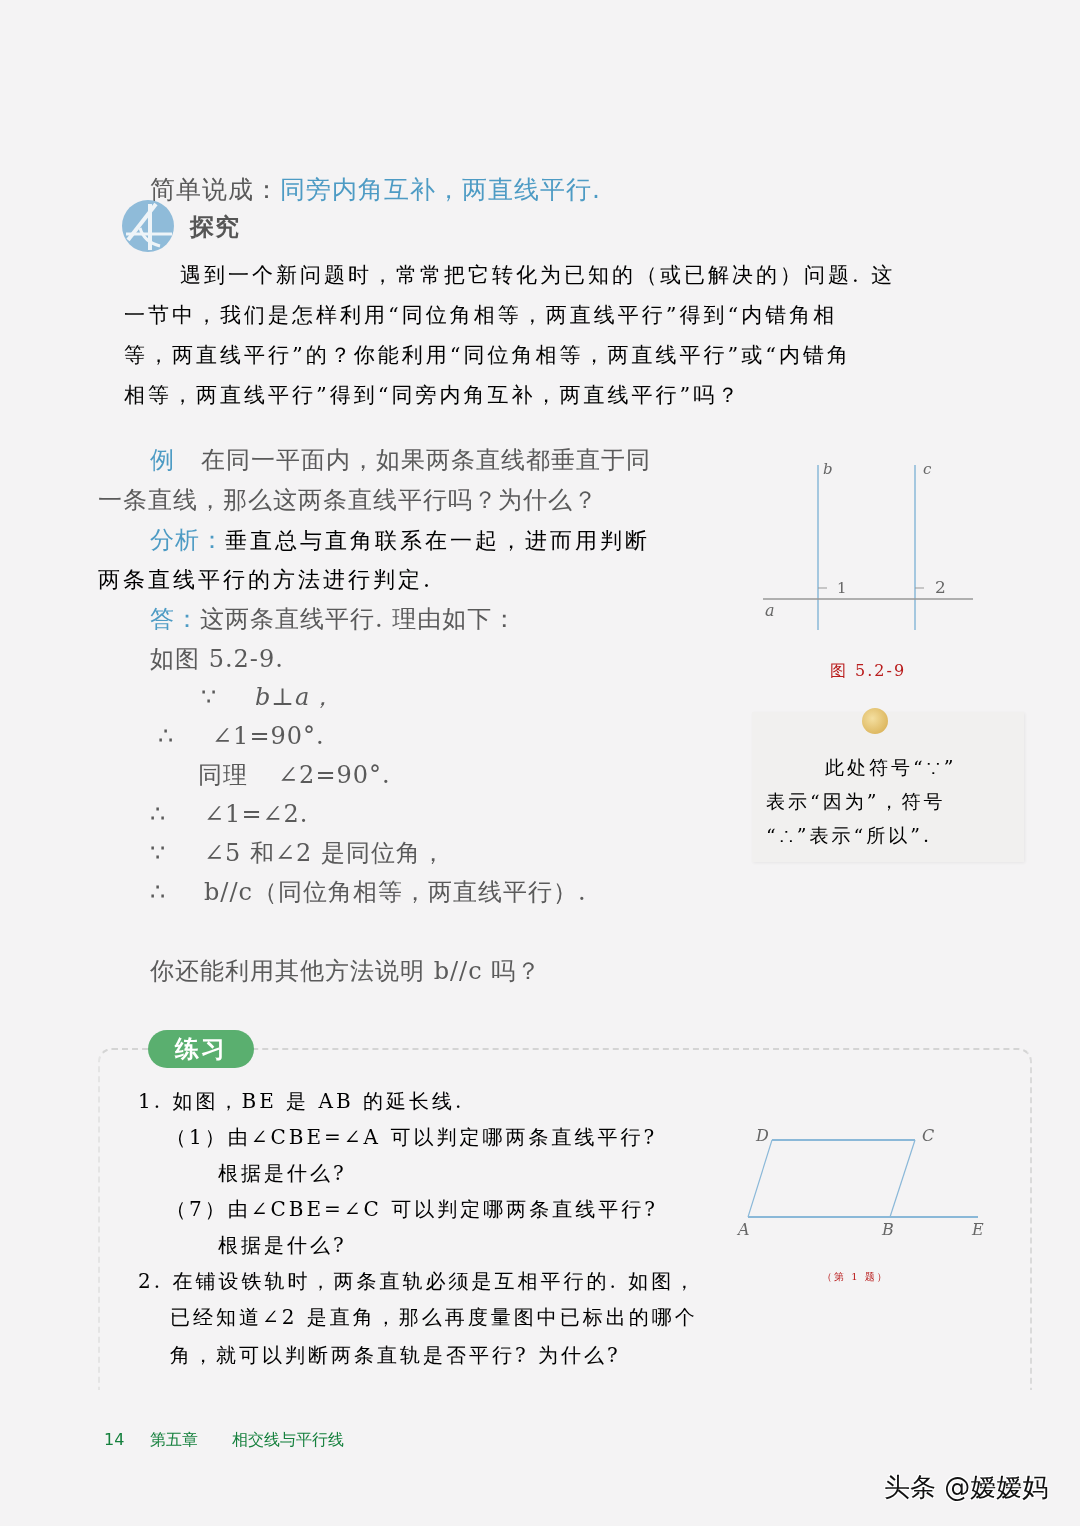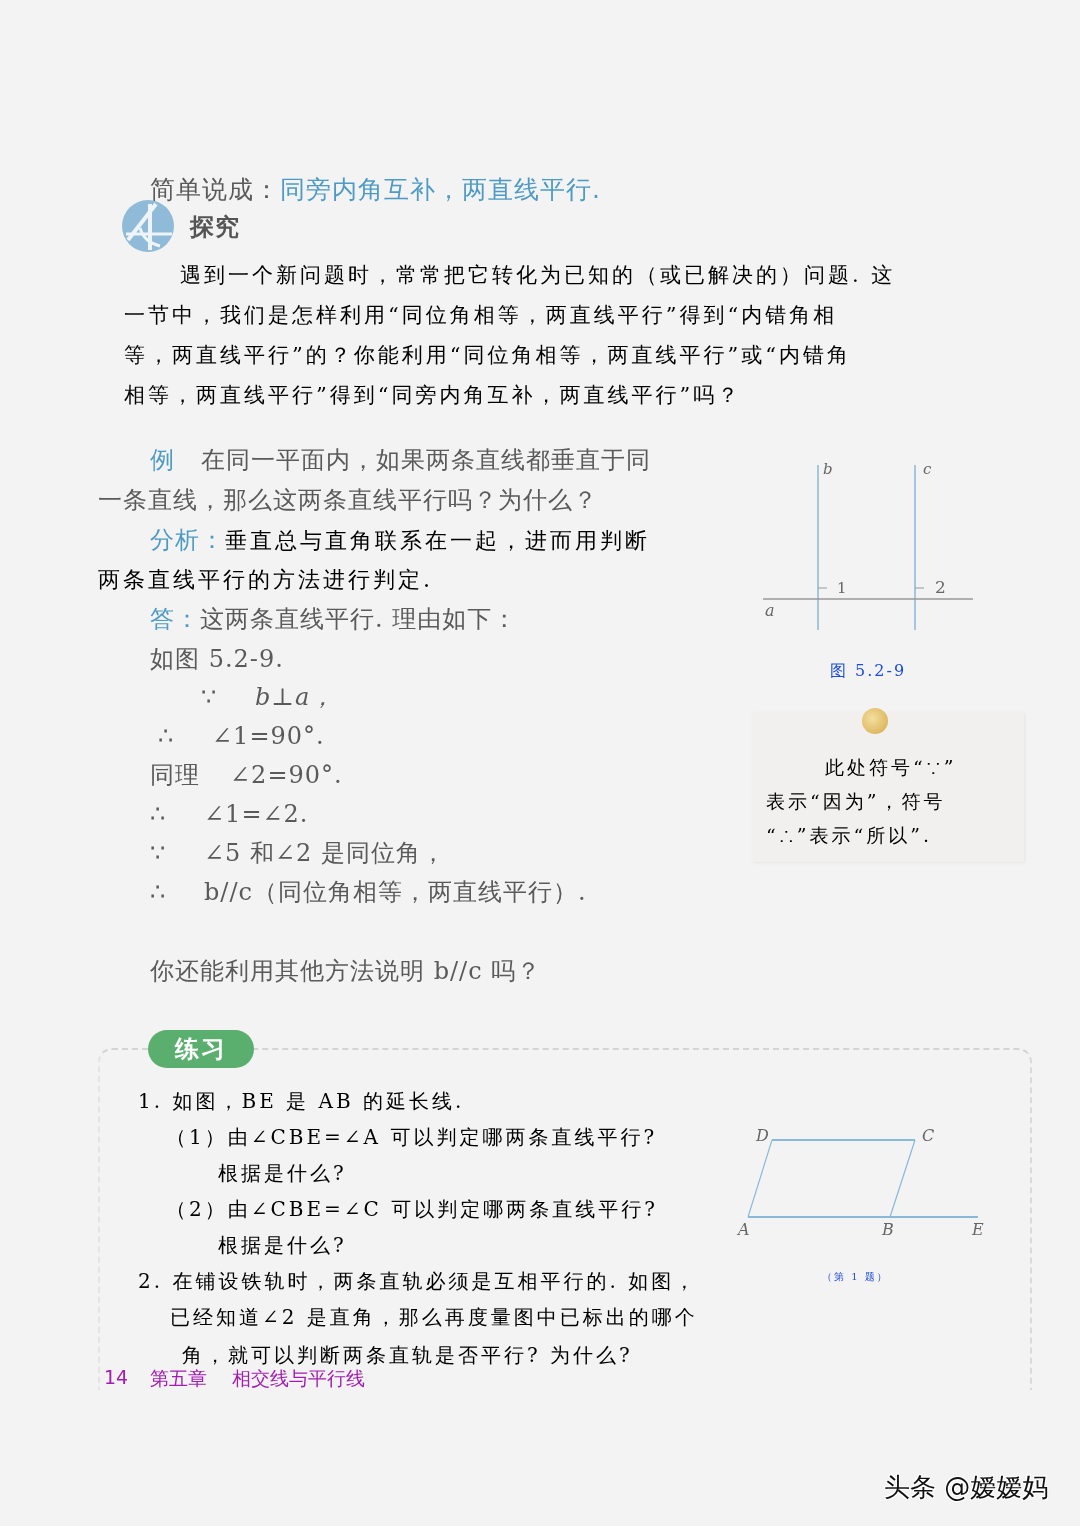--- a/index.html
+++ b/index.html
@@ -8,21 +8,21 @@
     background: #f4f3f4;
     font-family: "DejaVu Serif", "Liberation Serif", serif;
     color: #5a5a5a;
   }
   .abs { position: absolute; }
   .line { position: absolute; white-space: nowrap; font-size: 24px; line-height: 30px; letter-spacing: 1px; }
   .blue { color: #4d9bc4; }
   .sans { font-family: "DejaVu Sans", "Liberation Sans", sans-serif; }
   .italic { font-style: italic; }
   .small { font-size: 21px; letter-spacing: 3px; color: #000000; }
-  .tiny { font-size: 14px; color: #1d4ed8; }
+  .tiny { font-size: 14px; color: #b91c1c; }
   .note-box {
     position: absolute; left: 752px; top: 712px; width: 272px; height: 150px;
     background: #f1f0ef; box-shadow: 1px 1px 3px rgba(0,0,0,0.06);
   }
   .pin {
     position: absolute; left: 862px; top: 708px; width: 26px; height: 26px; border-radius: 50%;
     background: radial-gradient(circle at 40% 40%, #f4dfa0, #d5a948);
   }
   .practice-badge {
     position: absolute; left: 148px; top: 1030px; width: 106px; height: 38px;
@@ -33,21 +33,21 @@
   .practice-frame {
     position: absolute; left: 98px; top: 1048px; width: 930px; height: 340px;
     border-top: 2px dashed #d4d4d4; border-right: 2px dashed #dadada; border-left: 2px dashed #e4e4e4;
     border-radius: 14px 14px 0 0;
   }
   .watermark {
     position: absolute; left: 884px; top: 1470px; font-size: 26px; color: #111;
     font-family: "DejaVu Sans", sans-serif;
     text-shadow: 1px 1px 0 #fff, -1px -1px 0 #fff, 1px -1px 0 #fff, -1px 1px 0 #fff;
   }
-  .footer { position: absolute; top: 1366px; font-size: 19px; color: #a21caf; }
+  .footer { position: absolute; top: 1430px; font-size: 16px; color: #15803d; }
 </style>
 </head>
 <body>
 
 <div class="line" style="left:150px; top:130px; font-size:25px;margin-top:45px;">
   <span>简单说成：</span><span class="blue sans">同旁内角互补，两直线平行.</span>
 </div>
 
 <div class="abs" style="left:120px; top:198px; width:56px; height:56px;">
   <svg width="56" height="56" viewBox="0 0 56 56">
@@ -74,21 +74,21 @@
 </div>
 <div class="line small" style="left:98px; top:565px; font-size:22px;">两条直线平行的方法进行判定.</div>
 <div class="line" style="left:150px; top:604px;">
   <span class="blue sans">答：</span><span>这两条直线平行. 理由如下：</span>
 </div>
 <div class="line" style="left:150px; top:644px;">如图 5.2-9.</div>
 
 <div class="abs" style="left:150px; top:682px;">
   <div class="line" style="left:13px; top:0;margin-left:38px;"><span style="display:inline-block;width:54px;">∵</span><span class="italic">b⊥a，</span></div>
   <div class="line" style="left:8px; top:39px;"><span style="display:inline-block;width:54px;">∴</span><span>∠1=90°.</span></div>
-  <div class="line" style="left:0; top:78px;"><span style="display:inline-block;width:80px;">同理</span><span>∠2=90°.</span></div>
+  <div class="line" style="left:0; top:78px;"><span style="display:inline-block;width:80px;margin-left:48px;">同理</span><span>∠2=90°.</span></div>
   <div class="line" style="left:0; top:117px;"><span style="display:inline-block;width:54px;">∴</span><span>∠1=∠2.</span></div>
   <div class="line" style="left:0; top:156px;"><span style="display:inline-block;width:54px;">∵</span><span>∠5 和∠2 是同位角，</span></div>
   <div class="line" style="left:0; top:195px;"><span style="display:inline-block;width:54px;">∴</span><span>b//c（同位角相等，两直线平行）.</span></div>
 </div>
 
 <div class="line" style="left:150px; top:956px;">你还能利用其他方法说明 b//c 吗？</div>
 
 <div class="abs" style="left:755px; top:455px; width:230px; height:190px;">
   <svg width="230" height="190" viewBox="0 0 230 190">
     <line x1="63" y1="10" x2="63" y2="175" stroke="#8ab8d8" stroke-width="1.5"></line>
@@ -110,25 +110,25 @@
 <div class="line small" style="left:825px; top:752px; font-size:19px;">此处符号“∵”</div>
 <div class="line small" style="left:766px; top:786px; font-size:19px;">表示“因为”，符号</div>
 <div class="line small" style="left:766px; top:820px; font-size:19px;">“∴”表示“所以”.</div>
 
 <div class="practice-frame"></div>
 <div class="practice-badge">练习</div>
 
 <div class="line small" style="left:138px; top:1086px; font-size:20px;">1. 如图，BE 是 AB 的延长线.</div>
 <div class="line small" style="left:166px; top:1122px; font-size:20px;">（1）由∠CBE=∠A 可以判定哪两条直线平行?</div>
 <div class="line small" style="left:218px; top:1158px; font-size:20px;">根据是什么?</div>
-<div class="line small" style="left:166px; top:1194px; font-size:20px;">（2）由∠CBE=∠C 可以判定哪两条直线平行?</div>
+<div class="line small" style="left:166px; top:1194px; font-size:20px;">（7）由∠CBE=∠C 可以判定哪两条直线平行?</div>
 <div class="line small" style="left:218px; top:1230px; font-size:20px;">根据是什么?</div>
 <div class="line small" style="left:138px; top:1266px; font-size:20px;">2. 在铺设铁轨时，两条直轨必须是互相平行的. 如图，</div>
 <div class="line small" style="left:170px; top:1302px; font-size:20px;">已经知道∠2 是直角，那么再度量图中已标出的哪个</div>
-<div class="line small" style="left:170px; top:1340px; font-size:20px;margin-left:12px;">角，就可以判断两条直轨是否平行? 为什么?</div>
+<div class="line small" style="left:170px; top:1340px; font-size:20px;">角，就可以判断两条直轨是否平行? 为什么?</div>
 
 <div class="abs" style="left:730px; top:1120px; width:270px; height:130px;">
   <svg width="270" height="130" viewBox="0 0 270 130">
     <line x1="42" y1="20" x2="185" y2="20" stroke="#8ab8d8" stroke-width="2"></line>
     <line x1="18" y1="97" x2="248" y2="97" stroke="#8ab8d8" stroke-width="2"></line>
     <line x1="42" y1="20" x2="18" y2="97" stroke="#8ab8d8" stroke-width="1.2"></line>
     <line x1="185" y1="20" x2="160" y2="97" stroke="#8ab8d8" stroke-width="1.2"></line>
   </svg>
   <span class="abs italic" style="left:26px; top:6px; font-size:16px; color:#666;">D</span>
   <span class="abs italic" style="left:192px; top:6px; font-size:16px; color:#666;">C</span>

